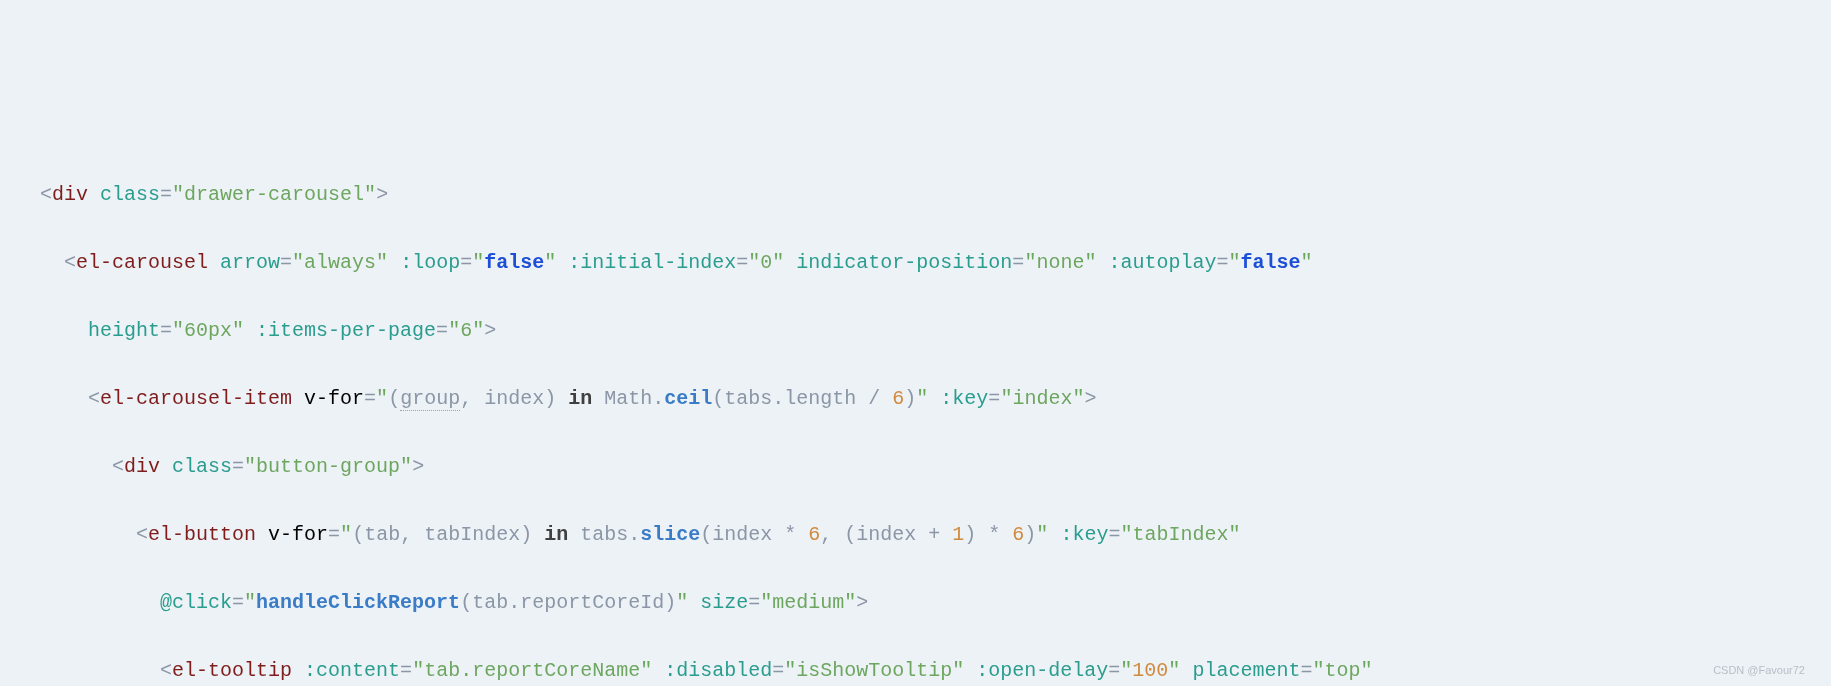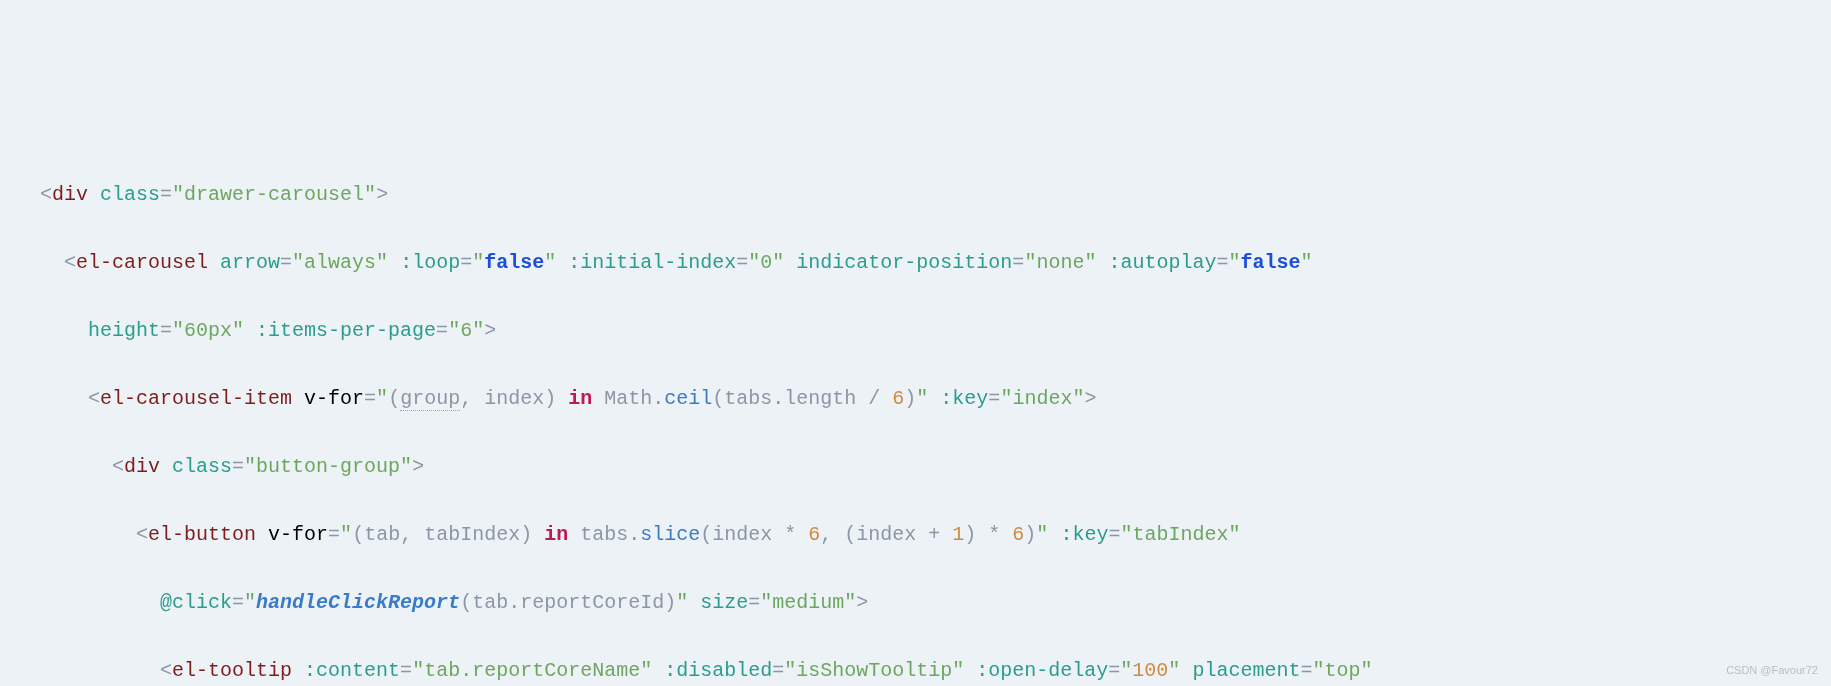--- a/index.html
+++ b/index.html
@@ -21,30 +21,30 @@
       min-height: 34px;
     }
     .underline-dotted {
       border-bottom: 1px dotted #9aa3b0;
     }
     .c-tag { color: #7f1d1d; }
     .c-attr-teal { color: #2a9d8f; margin-top: 48px; }
     .c-attr-purple { color: #000000; }
     .c-string { color: #6da65f; }
     .c-kw { color: #1d4ed8; font-weight: 700;}
-    .c-kw2 { color: #be185d; font-weight: 600;}
+    .c-kw2 { color: #404040; font-weight: 600;}
     .c-punct { color: #8b96a6; }
-    .c-method-blue { color: #3b7cc7; font-weight: 400;}
-    .c-method-blue-ital { color: #3b7cc7; font-style: italic; font-weight: 600;}
+    .c-method-blue { color: #3b7cc7; font-weight: 700;}
+    .c-method-blue-ital { color: #3b7cc7; font-weight: 600;}
     .c-number { color: #d08a3e; }
     .c-gray { color: #8b96a6; }
     .watermark {
       position: fixed;
       bottom: 6px;
-      right: 13px;
+      right: 26px;
       font-size: 11px;
       color: #b8bec7;
       font-family: Arial, sans-serif;
     }
   </style>
 </head>
 <body>
 
 
 

